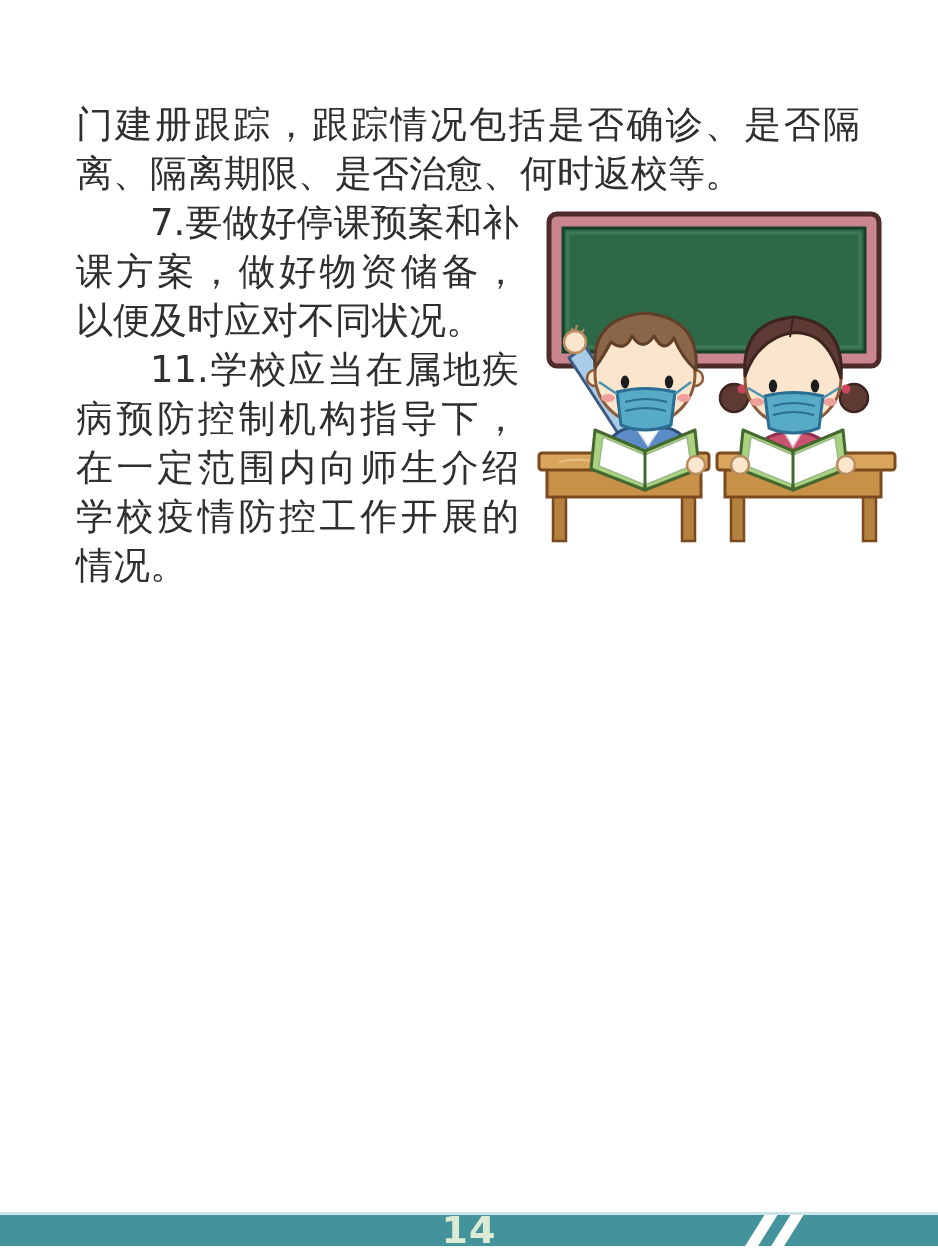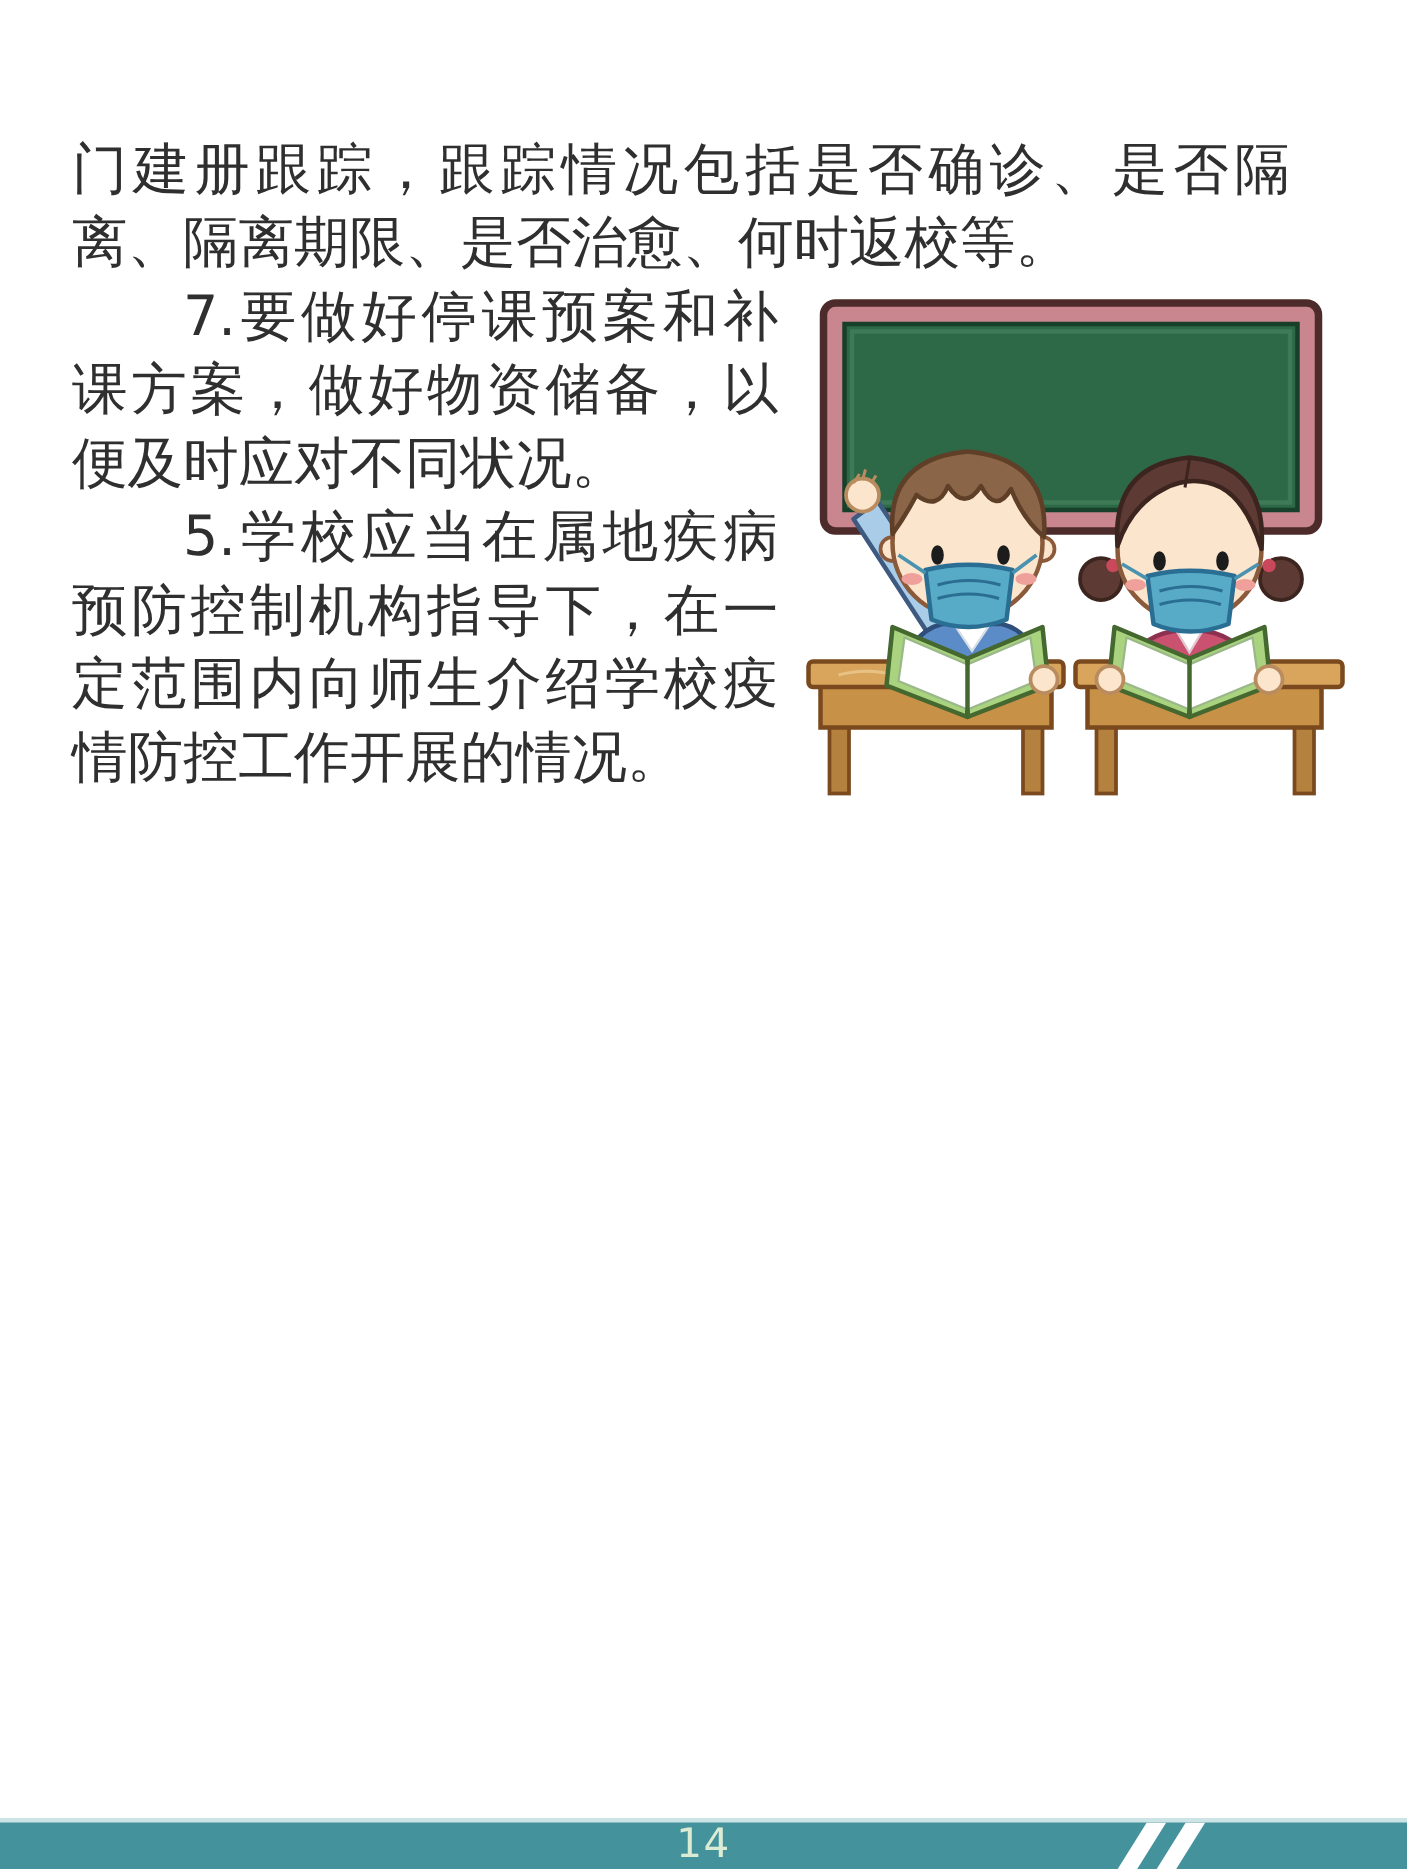--- a/index.html
+++ b/index.html
@@ -5,23 +5,23 @@
   html,body{margin:0;padding:0;background:#ffffff;}
   .page{
     position:relative;
     width:938px;height:1250px;
     background:#ffffff;
     overflow:hidden;
     font-family:"DejaVu Sans","Liberation Sans",sans-serif;
   }
   .content{
     position:absolute;
-    left:0;top:0;
+    left:0;top:12px;
     width:938px;
-    padding:88px 78px 0 48px;
+    padding:88px 78px 0 76px;
     box-sizing:border-box;
     color:#2f2f2f;
     font-size:37px;
     line-height:49px;
     text-align:justify;
     text-justify:inter-character;
   }
   .content p{margin:0;text-indent:2em;}
   .content p.no-indent{text-indent:0;}
   .illustration{
@@ -36,22 +36,22 @@
     width:938px;height:34px;
     box-sizing:border-box;
     background:#43929c;
     border-top:3px solid #cde4e7;
     text-align:center;
     overflow:hidden;
   }
   .page-number{
     display:inline-block;
     line-height:30px;
-    font-size:27px;
-    font-weight:normal;
+    font-size:38px;
+    font-weight:bold;
     letter-spacing:1px;
     color:#dcecd4;
   }
   .footer-stripe{
     position:absolute;
     top:0;
     width:13px;height:40px;
     background:#ffffff;
     transform:skewX(-32deg);
   }
@@ -159,21 +159,21 @@
           <polygon points="260,279 214,260 218,231 260,249" fill="#ffffff" stroke="#9ab88a" stroke-width="1.5"></polygon>
           <polygon points="260,279 306,260 302,231 260,249" fill="#ffffff" stroke="#9ab88a" stroke-width="1.5"></polygon>
           <line x1="260" y1="245" x2="260" y2="284" stroke="#44682f" stroke-width="3"></line>
           <circle cx="207" cy="259" r="9" fill="#fce5cd" stroke="#b98c60" stroke-width="2.5"></circle>
           <circle cx="313" cy="259" r="9" fill="#fce5cd" stroke="#b98c60" stroke-width="2.5"></circle>
         </g>
       </svg>
     </figure>
 
     <p>7.要做好停课预案和补课方案，做好物资储备，以便及时应对不同状况。</p>
-    <p>5.学校应当在属地疾病预防控制机构指导下，在一定范围内向师生介绍学校疫情防控工作开展的情况。</p>
+    <p>11.学校应当在属地疾病预防控制机构指导下，在一定范围内向师生介绍学校疫情防控工作开展的情况。</p>
   </div>
 
   <div class="footer-bar">
     <span class="footer-stripe stripe-1"></span>
     <span class="footer-stripe stripe-2"></span>
     <span class="page-number">14</span>
   </div>
 
 </div>
 

